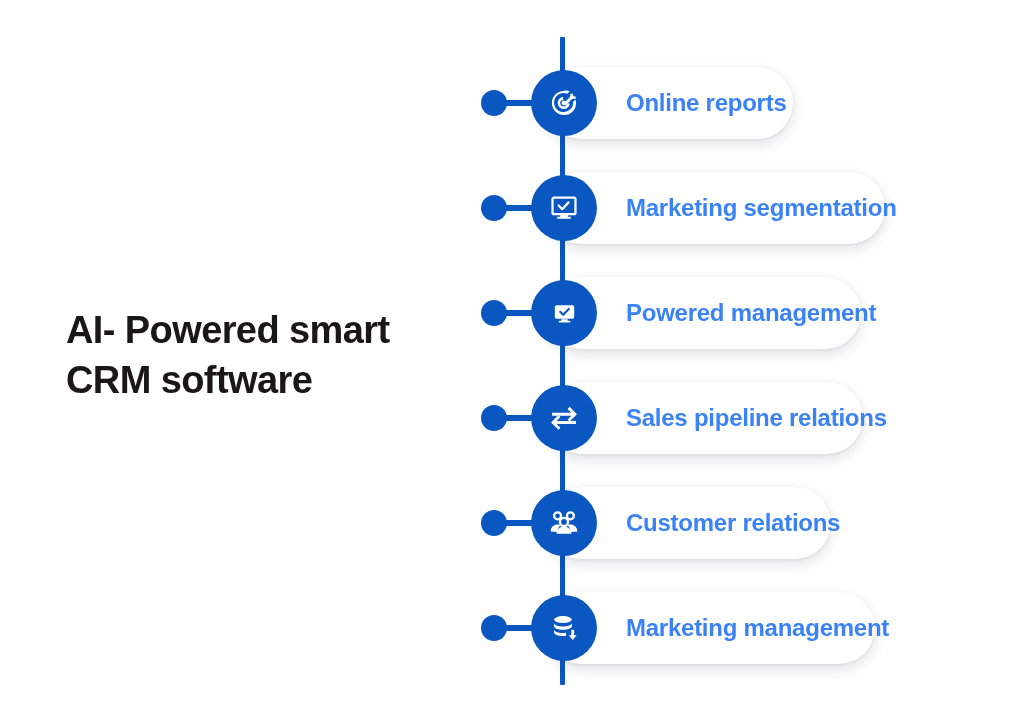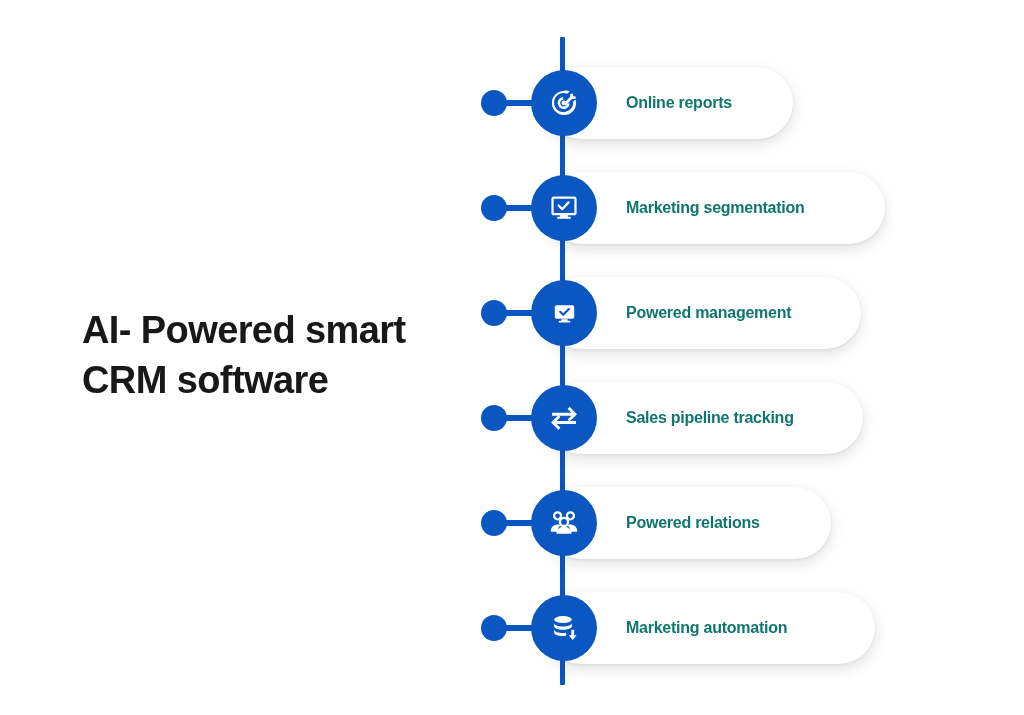--- a/index.html
+++ b/index.html
@@ -16,21 +16,21 @@
   #stage {
     position: relative;
     width: 1024px;
     height: 715px;
     background: #ffffff;
   }
 
   
   #headline {
     position: absolute;
-    left: 82px;
+    left: 66px;
     top: 305px;
     width: 380px;
     font-size: 38px;
     line-height: 1.32;
     font-weight: 700;
     letter-spacing: -0.6px;
     color: #1a1718;
     white-space: pre-line;
   }
 
@@ -85,24 +85,24 @@
     background: #ffffff;
     border-radius: 36px;
     box-shadow: 0 5px 14px rgba(17, 24, 39, 0.13),
                 0 1px 3px rgba(17, 24, 39, 0.07);
     display: flex;
     align-items: center;
   }
   .pill-label {
     position: absolute;
     left: 81px;
-    font-size: 16px;
+    font-size: 24px;
     font-weight: 700;
     letter-spacing: -0.25px;
-    color: #0f766e;
+    color: #3b82f6;
     white-space: nowrap;
   }
 
   
   .icon-circle {
     position: absolute;
     left: 531px;
     top: 3px;
     width: 66px;
     height: 66px;
@@ -178,55 +178,55 @@
         <rect x="10" y="23.4" width="12" height="2" rx="1" fill="white"></rect>
       </svg>
           </div>
         </div>
       </div>
       <div class="row" style="top: 382px;">
         <div class="row-inner">
           <div class="connector-dot"></div>
           <div class="connector-bar"></div>
           <div class="pill" style="width: 318px;">
-            <span class="pill-label">Sales pipeline tracking</span>
+            <span class="pill-label">Sales pipeline relations</span>
           </div>
           <div class="icon-circle">
             <svg width="36" height="36" viewBox="0 0 32 32">
         <path fill="white" d="M5.4 11.3h17.2l-3.4-3.4 1.8-1.8 6.5 6.5-6.5 6.5-1.8-1.8 3.4-3.4H5.4z"></path>
         <path fill="white" d="M26.6 18.6H9.4l3.4-3.4-1.8-1.8L4.5 20l6.5 6.5 1.8-1.8-3.4-3.4h17.2z"></path>
       </svg>
           </div>
         </div>
       </div>
       <div class="row" style="top: 487px;">
         <div class="row-inner">
           <div class="connector-dot"></div>
           <div class="connector-bar"></div>
           <div class="pill" style="width: 286px;">
-            <span class="pill-label">Powered relations</span>
+            <span class="pill-label">Customer relations</span>
           </div>
           <div class="icon-circle">
             <svg width="36" height="36" viewBox="0 0 32 32">
         <circle cx="10.3" cy="9.6" r="3.1" fill="none" stroke="white" stroke-width="2"></circle>
         <circle cx="21.7" cy="9.6" r="3.1" fill="none" stroke="white" stroke-width="2"></circle>
         <circle cx="16" cy="15.1" r="3.6" fill="none" stroke="white" stroke-width="2.1"></circle>
         <path fill="white" d="M4.2 22.6c.5-3.2 3-5.2 6.1-5.2 1 0 1.9.2 2.7.6-1.3 1-2.2 2.4-2.6 4.1-.1.5-.2 1.1-.2 1.7H4.6c-.3 0-.5-.3-.4-.6z"></path>
         <path fill="white" d="M27.8 22.6c-.5-3.2-3-5.2-6.1-5.2-1 0-1.9.2-2.7.6 1.3 1 2.2 2.4 2.6 4.1.1.5.2 1.1.2 1.7h5.6c.3 0 .5-.3.4-.6z"></path>
         <path fill="white" d="M16 19.1c3.4 0 6.1 2.2 6.7 5.5.1.5-.3.9-.8.9H10.1c-.5 0-.9-.4-.8-.9.6-3.3 3.3-5.5 6.7-5.5z"></path>
       </svg>
           </div>
         </div>
       </div>
       <div class="row" style="top: 592px;">
         <div class="row-inner">
           <div class="connector-dot"></div>
           <div class="connector-bar"></div>
           <div class="pill" style="width: 330px;">
-            <span class="pill-label">Marketing automation</span>
+            <span class="pill-label">Marketing management</span>
           </div>
           <div class="icon-circle">
             <svg width="34" height="34" viewBox="0 0 32 32">
         <ellipse cx="15" cy="8.1" rx="8.4" ry="3.3" fill="white"></ellipse>
         <path fill="white" d="M6.6 11.2c0 1.8 3.8 3.3 8.4 3.3s8.4-1.5 8.4-3.3v3.1c0 1.8-3.8 3.3-8.4 3.3S6.6 16.1 6.6 14.3z"></path>
         <path fill="white" d="M6.6 17.4c0 1.8 3.8 3.3 8.4 3.3 1.1 0 2.1-.1 3-.2v2.8c-.9.1-1.9.2-3 .2-4.6 0-8.4-1.5-8.4-3.3z"></path>
         <path fill="white" d="M22.9 17.6h2.6v5.2h2.4l-3.7 4.4-3.7-4.4h2.4z"></path>
       </svg>
           </div>
         </div>

